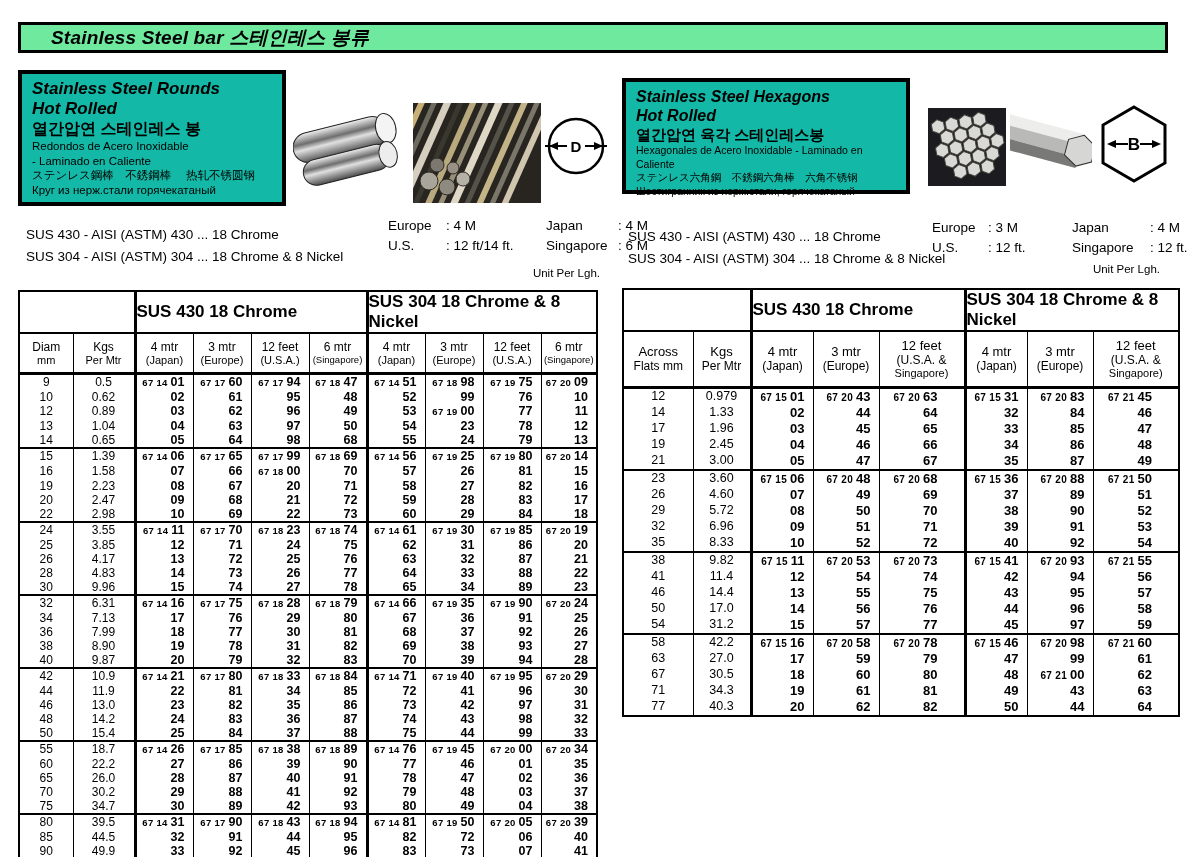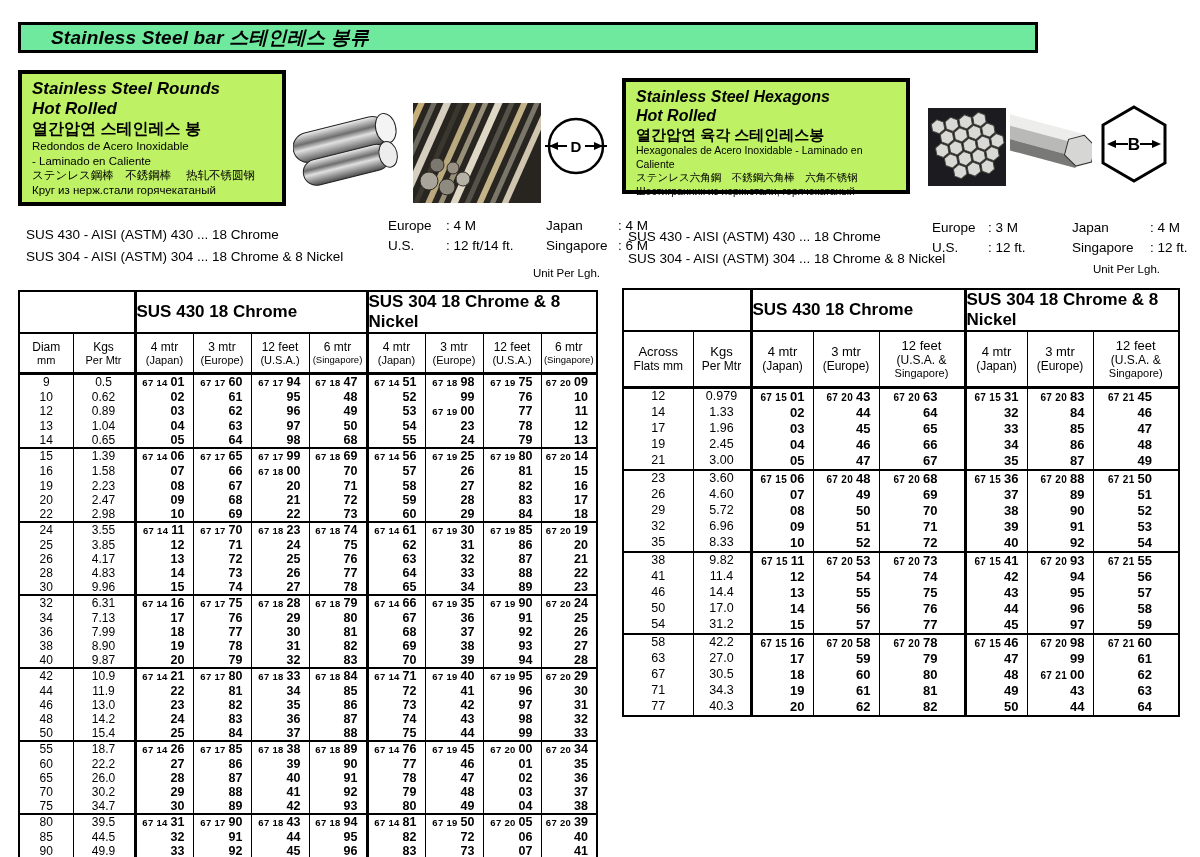--- a/index.html
+++ b/index.html
@@ -1,26 +1,26 @@
 <!DOCTYPE html>
 <html><head>
 <meta charset="utf-8">
 <style>
   html,body{margin:0;padding:0;background:#fff;}
   body{width:1200px;height:857px;position:relative;font-family:"Liberation Sans",sans-serif;color:#000;}
   *{box-sizing:border-box;}
   .page{position:absolute;inset:0;background:#fff;overflow:hidden;}
 
   
-  .banner{position:absolute;left:18px;top:22px;width:1020px;height:31px;background:#6fe99e;
+  .banner{position:absolute;left:18px;top:22px;width:1150px;height:31px;background:#6fe99e;
           border:3px solid #000;display:flex;align-items:center;padding-left:30px;}
   .banner .t{font-style:italic;font-weight:bold;font-size:19px;letter-spacing:.2px;}
 
   
-  .card{position:absolute;background:#bef264;border:4px solid #000;padding:5px 10px;}
+  .card{position:absolute;background:#14b8a6;border:4px solid #000;padding:5px 10px;}
   #rounds-card{left:18px;top:70px;width:268px;height:136px;}
   #hex-card{left:622px;top:78px;width:288px;height:116px;}
   .card .t1{font-style:italic;font-weight:bold;font-size:17px;line-height:20px;}
   .card .ko{font-weight:bold;font-size:16px;line-height:20px;}
   .card .s{font-size:11.5px;line-height:14.5px;}
   #hex-card .t1{font-size:16px;line-height:19px;}
   #hex-card .ko{font-size:15px;line-height:19px;}
   #hex-card .s{font-size:10.5px;line-height:13.5px;}
 
   .photo{position:absolute;}

